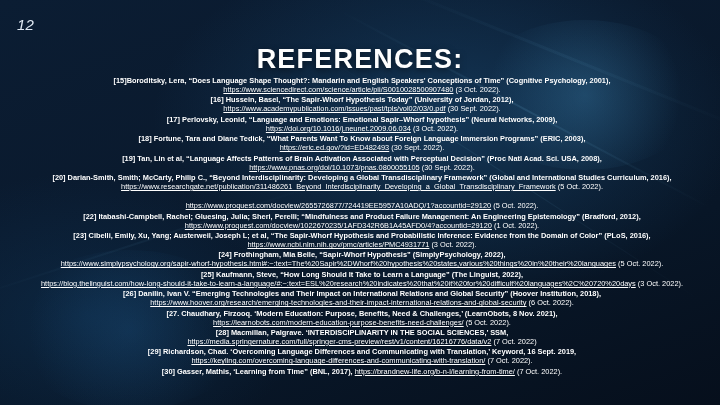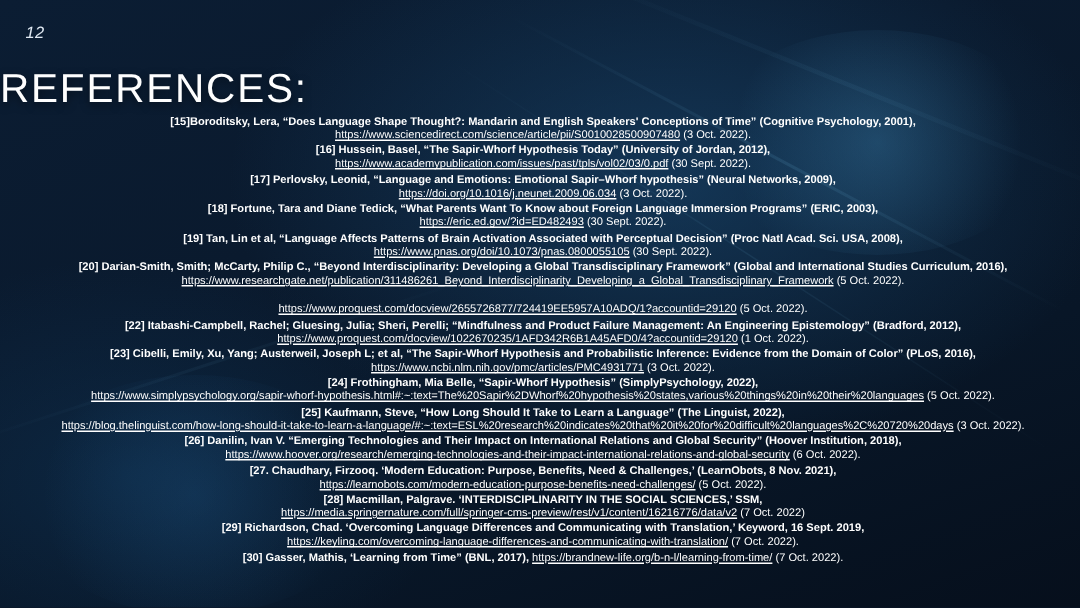--- a/index.html
+++ b/index.html
@@ -40,33 +40,34 @@
     pointer-events: none;
   }
   .g1 { left: 470px; top: 20px; width: 230px; height: 150px; background: radial-gradient(circle, rgba(70,150,200,0.30), rgba(70,150,200,0) 70%); }
   .g2 { left: 10px; top: 250px; width: 240px; height: 160px; background: radial-gradient(circle, rgba(40,110,170,0.22), rgba(40,110,170,0) 70%); }
 
   .page-number {
     position: absolute;
     left: 17px;
     top: 16px;
     color: #dfe8f2;
-    font-size: 11px;
+    font-size: 15px;
     letter-spacing: .2px;
     font-style: italic;
   }
 
   .title {
     position: absolute;
     left: 0;
     right: 0;
     top: 44px;
+    text-align: center;
     color: #fefefe;
     font-size: 27px;
-    font-weight: normal;
+    font-weight: bold;
     letter-spacing: 1.2px;
     text-shadow: 0 2px 6px rgba(0,0,0,0.5);
   }
 
   .refs {
     position: absolute;
     left: 12px;
     top: 76px;
     width: 700px;
     color: #ffffff;

